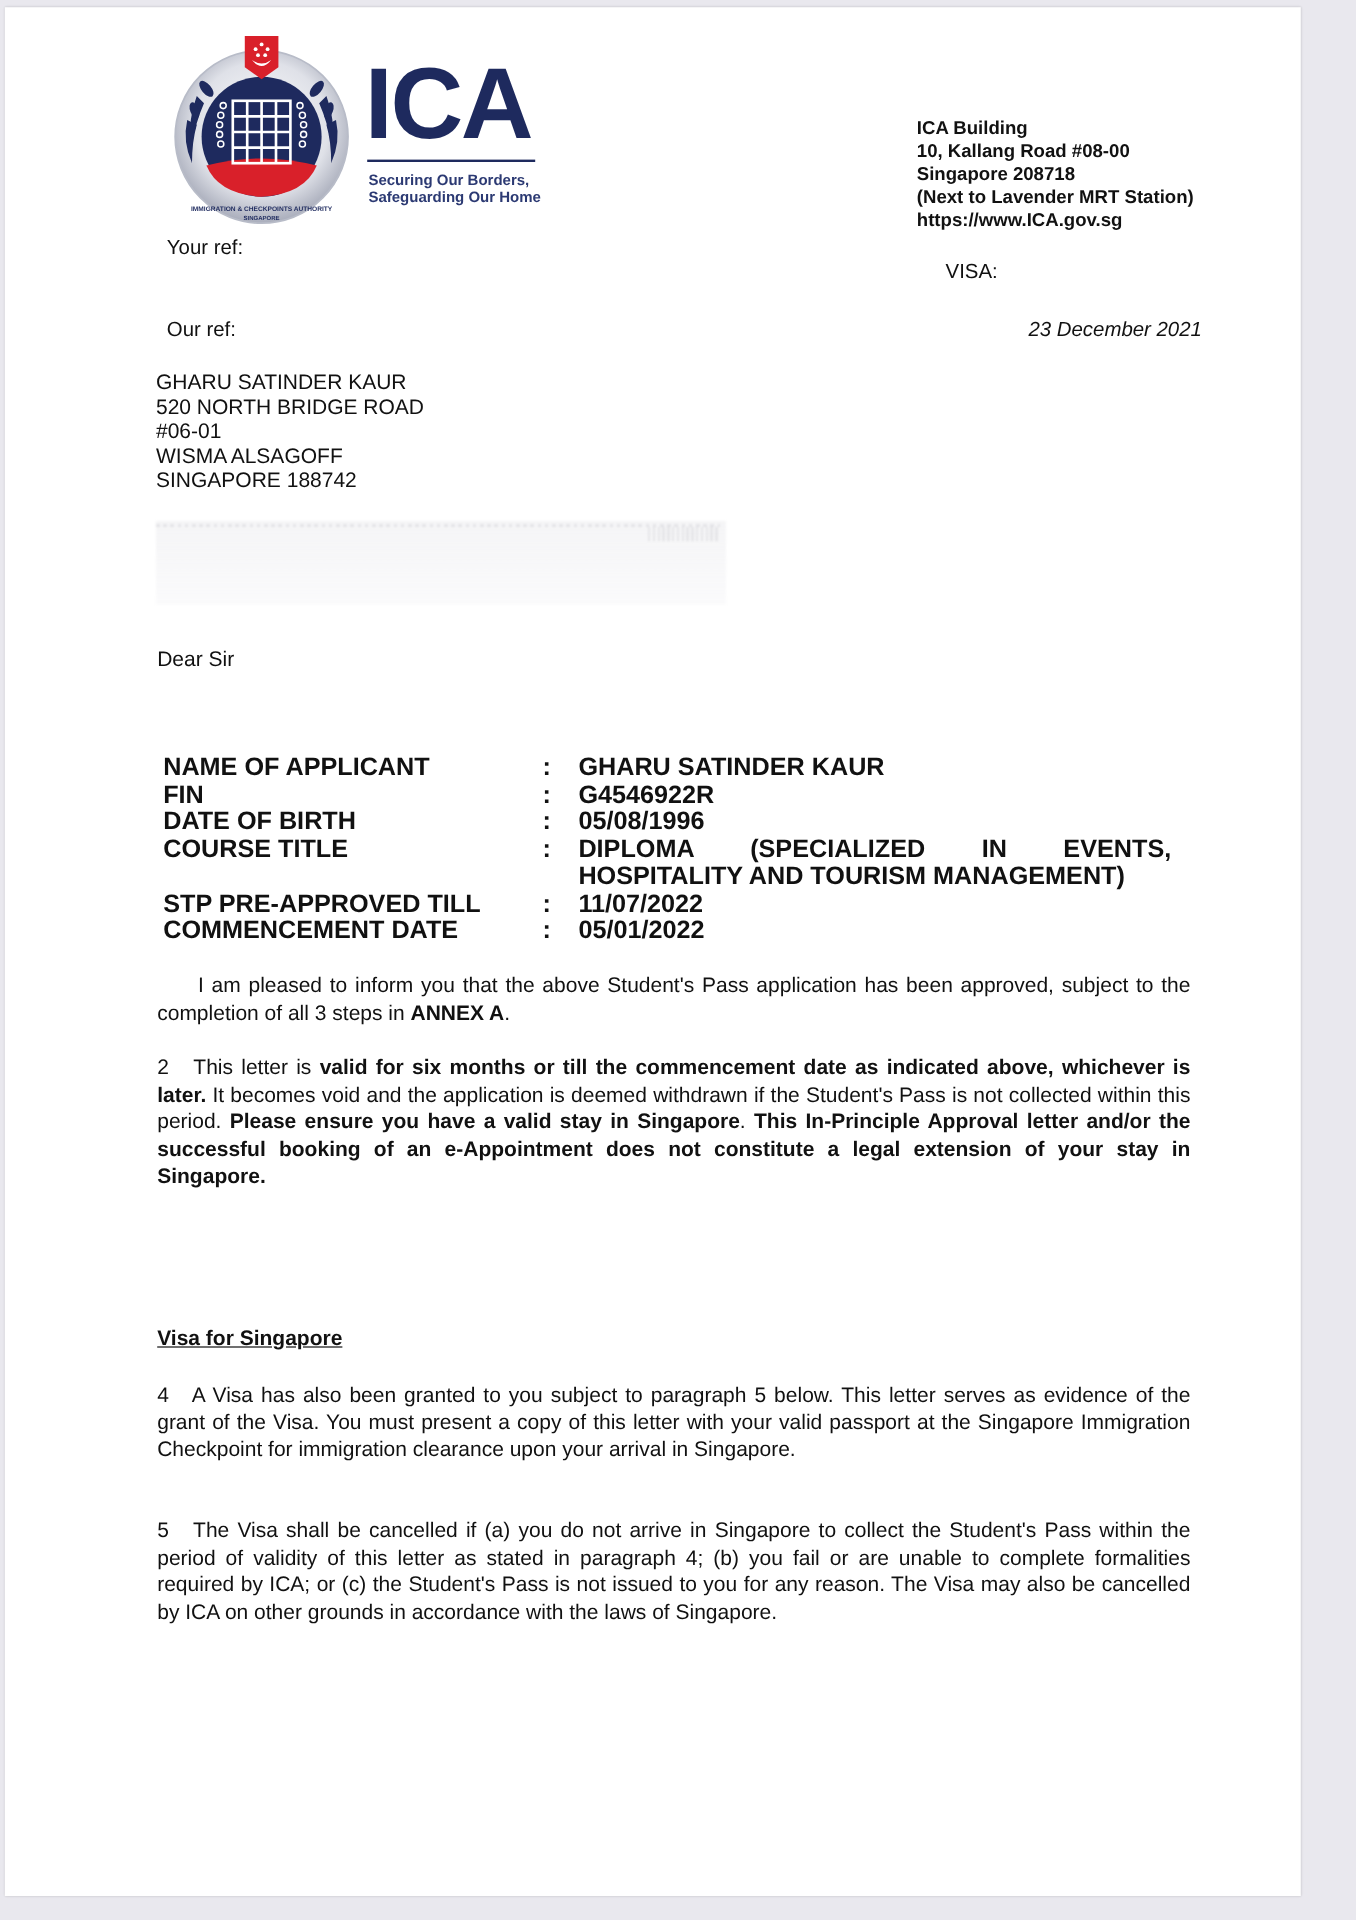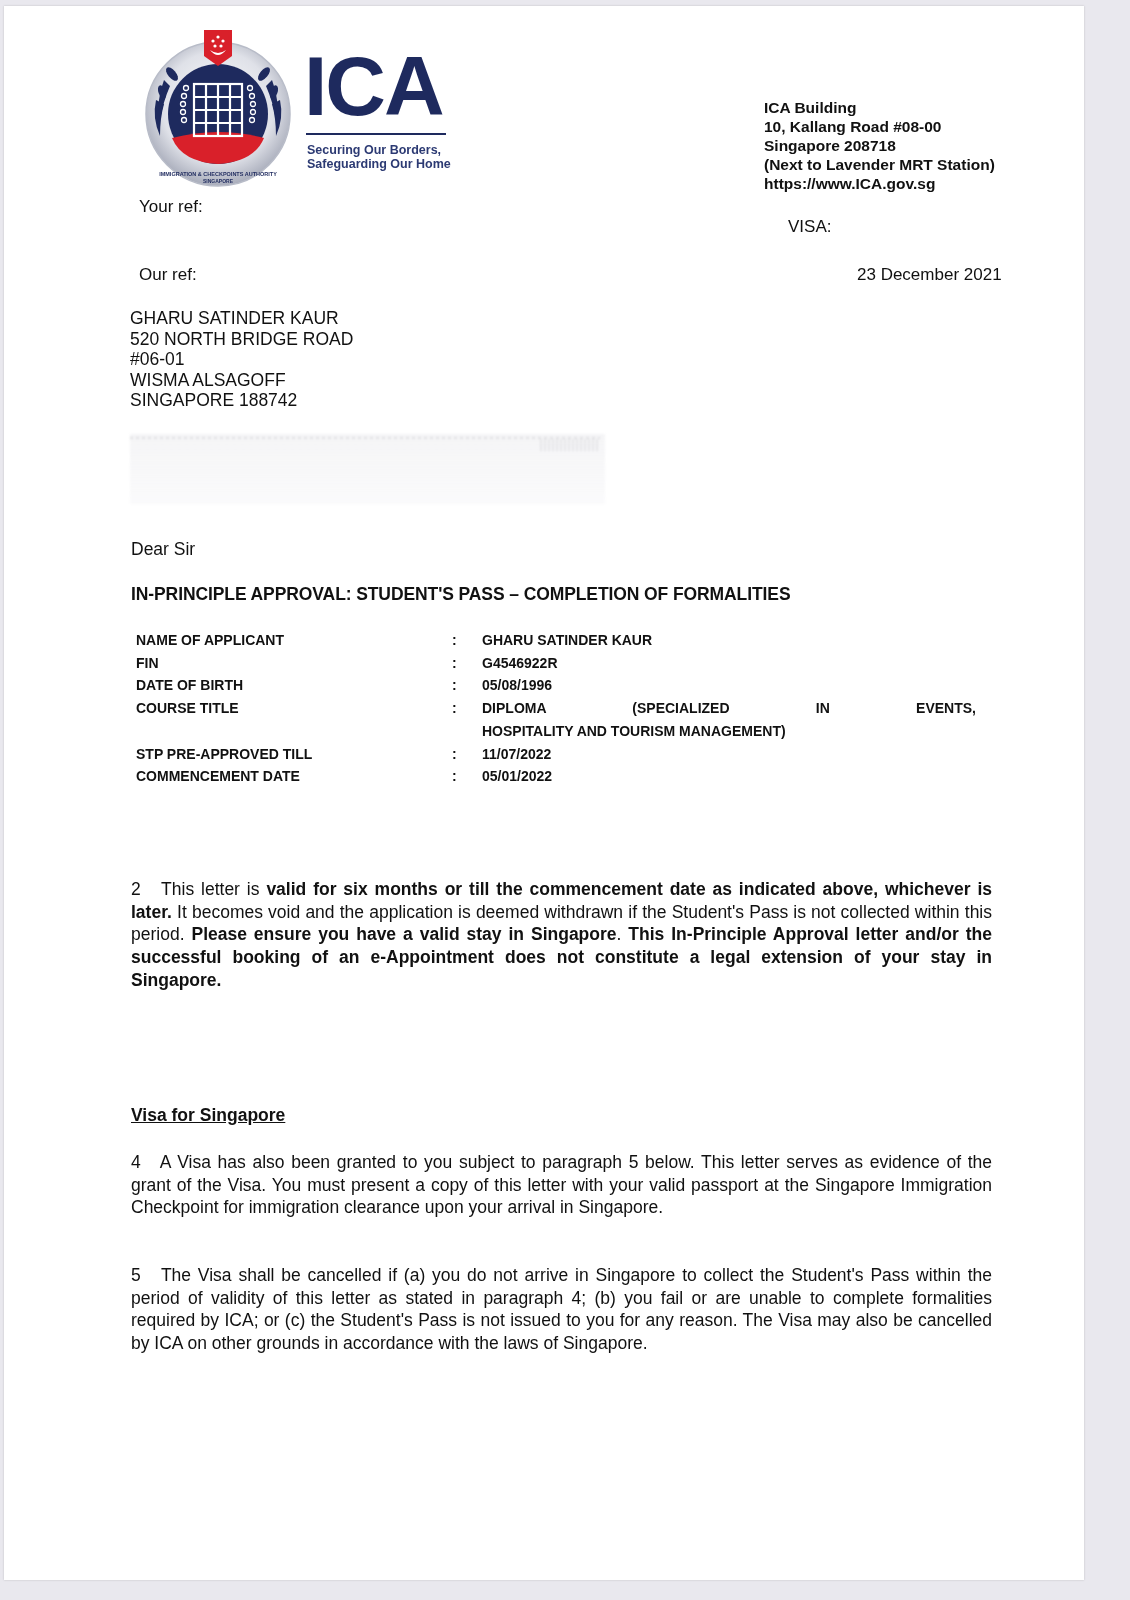--- a/index.html
+++ b/index.html
@@ -70,21 +70,21 @@
   }
 
   .salutation { position: absolute; left: 127px; top: 533px; font-size: 17.5px; }
   .subject {
     position: absolute; left: 127px; top: 578px;
     font-size: 17.5px; font-weight: 700; letter-spacing: -0.1px;
   }
 
   .details {
     position: absolute; left: 132px; top: 623px; width: 840px;
-    font-size: 14px; font-weight: 700; line-height: 22.7px;
+    font-size: 21px; font-weight: 700; line-height: 22.7px;
   }
   .drow { display: flex; }
   .dlabel { width: 316px; flex: none; }
   .dcolon { width: 30px; flex: none; }
   .dvalue { flex: 1; text-align: justify; }
 
   .para {
     position: absolute; left: 127px; width: 861px;
     font-size: 17.5px; line-height: 22.7px; text-align: justify;
   }
@@ -169,37 +169,36 @@
     <div>ICA Building</div>
     <div>10, Kallang Road #08-00</div>
     <div>Singapore 208718</div>
     <div>(Next to Lavender MRT Station)</div>
     <div>https://www.ICA.gov.sg</div>
   </div>
 
   <div class="abs meta" style="left:122px; top:191px;">Your ref:</div>
   <div class="abs meta" style="left:771px; top:211px;">VISA:</div>
   <div class="abs meta" style="left:122px; top:259px;">Our ref:</div>
-  <div class="abs meta" style="left:840px; top:259px;">23 December 2021</div>
+  <div class="abs meta" style="left:840px; top:259px;font-style:italic;">23 December 2021</div>
 
   <div class="addressee">
     <div>GHARU SATINDER KAUR</div>
     <div>520 NORTH BRIDGE ROAD</div>
     <div>#06-01</div>
     <div>WISMA ALSAGOFF</div>
     <div>SINGAPORE 188742</div>
   </div>
 
   <div class="redacted">
     <div class="bar"></div>
     <div class="bar2"></div>
   </div>
 
   <div class="salutation">Dear Sir</div>
-  <div class="subject">IN-PRINCIPLE APPROVAL: STUDENT'S PASS – COMPLETION OF FORMALITIES</div>
 
   <div class="details">
     <div class="drow">
       <div class="dlabel">NAME OF APPLICANT</div>
       <div class="dcolon">:</div>
       <div class="dvalue">GHARU SATINDER KAUR</div>
     </div>
     <div class="drow">
       <div class="dlabel">FIN</div>
       <div class="dcolon">:</div>
@@ -223,20 +222,21 @@
       <div class="dcolon">:</div>
       <div class="dvalue">11/07/2022</div>
     </div>
     <div class="drow">
       <div class="dlabel">COMMENCEMENT DATE</div>
       <div class="dcolon">:</div>
       <div class="dvalue">05/01/2022</div>
     </div>
   </div>
 
+  <div class="para indent" style="top:804px;"><span>I am pleased to inform you that the above Student's Pass application has been approved, subject to the completion of all 3 steps in </span><b>ANNEX A</b><span>.</span></div>
 
   <div class="para" style="top:872px;"><span>2</span>&nbsp;&nbsp; <span>This letter is </span><b>valid for six months or till the commencement date as indicated above, whichever is later.</b><span> It becomes void and the application is deemed withdrawn if the Student's Pass is not collected within this period. </span><b>Please ensure you have a valid stay in Singapore</b><span>. </span><b>This In-Principle Approval letter and/or the successful booking of an e-Appointment does not constitute a legal extension of your stay in Singapore.</b></div>
 
 
   <div class="heading-u">Visa for Singapore</div>
 
   <div class="para" style="top:1145px;"><span>4</span>&nbsp;&nbsp; <span>A Visa has also been granted to you subject to paragraph 5 below. This letter serves as evidence of the grant of the Visa. You must present a copy of this letter with your valid passport at the Singapore Immigration Checkpoint for immigration clearance upon your arrival in Singapore.</span></div>
 
   <div class="para" style="top:1258px;"><span>5</span>&nbsp;&nbsp; <span>The Visa shall be cancelled if (a) you do not arrive in Singapore to collect the Student's Pass within the period of validity of this letter as stated in paragraph 4; (b) you fail or are unable to complete formalities required by ICA; or (c) the Student's Pass is not issued to you for any reason. The Visa may also be cancelled by ICA on other grounds in accordance with the laws of Singapore.</span></div>
 

